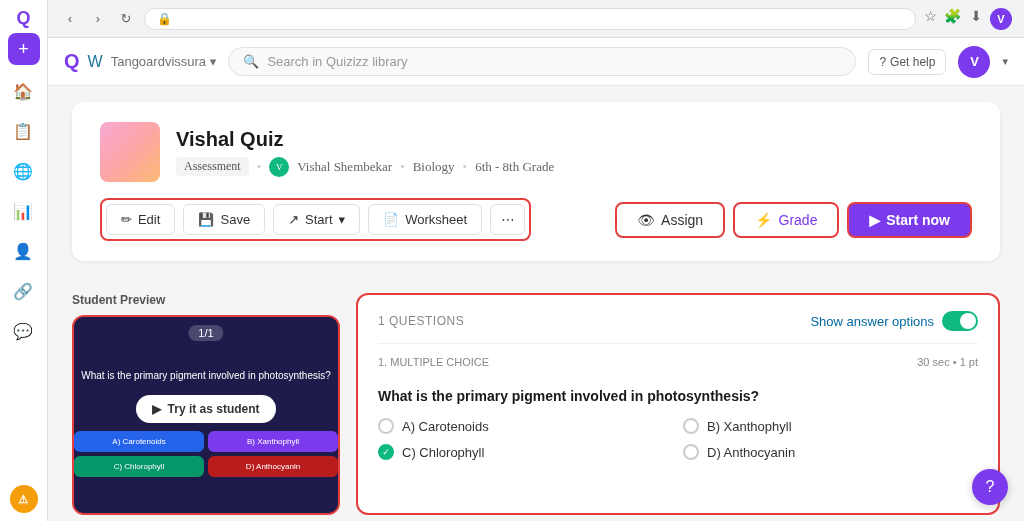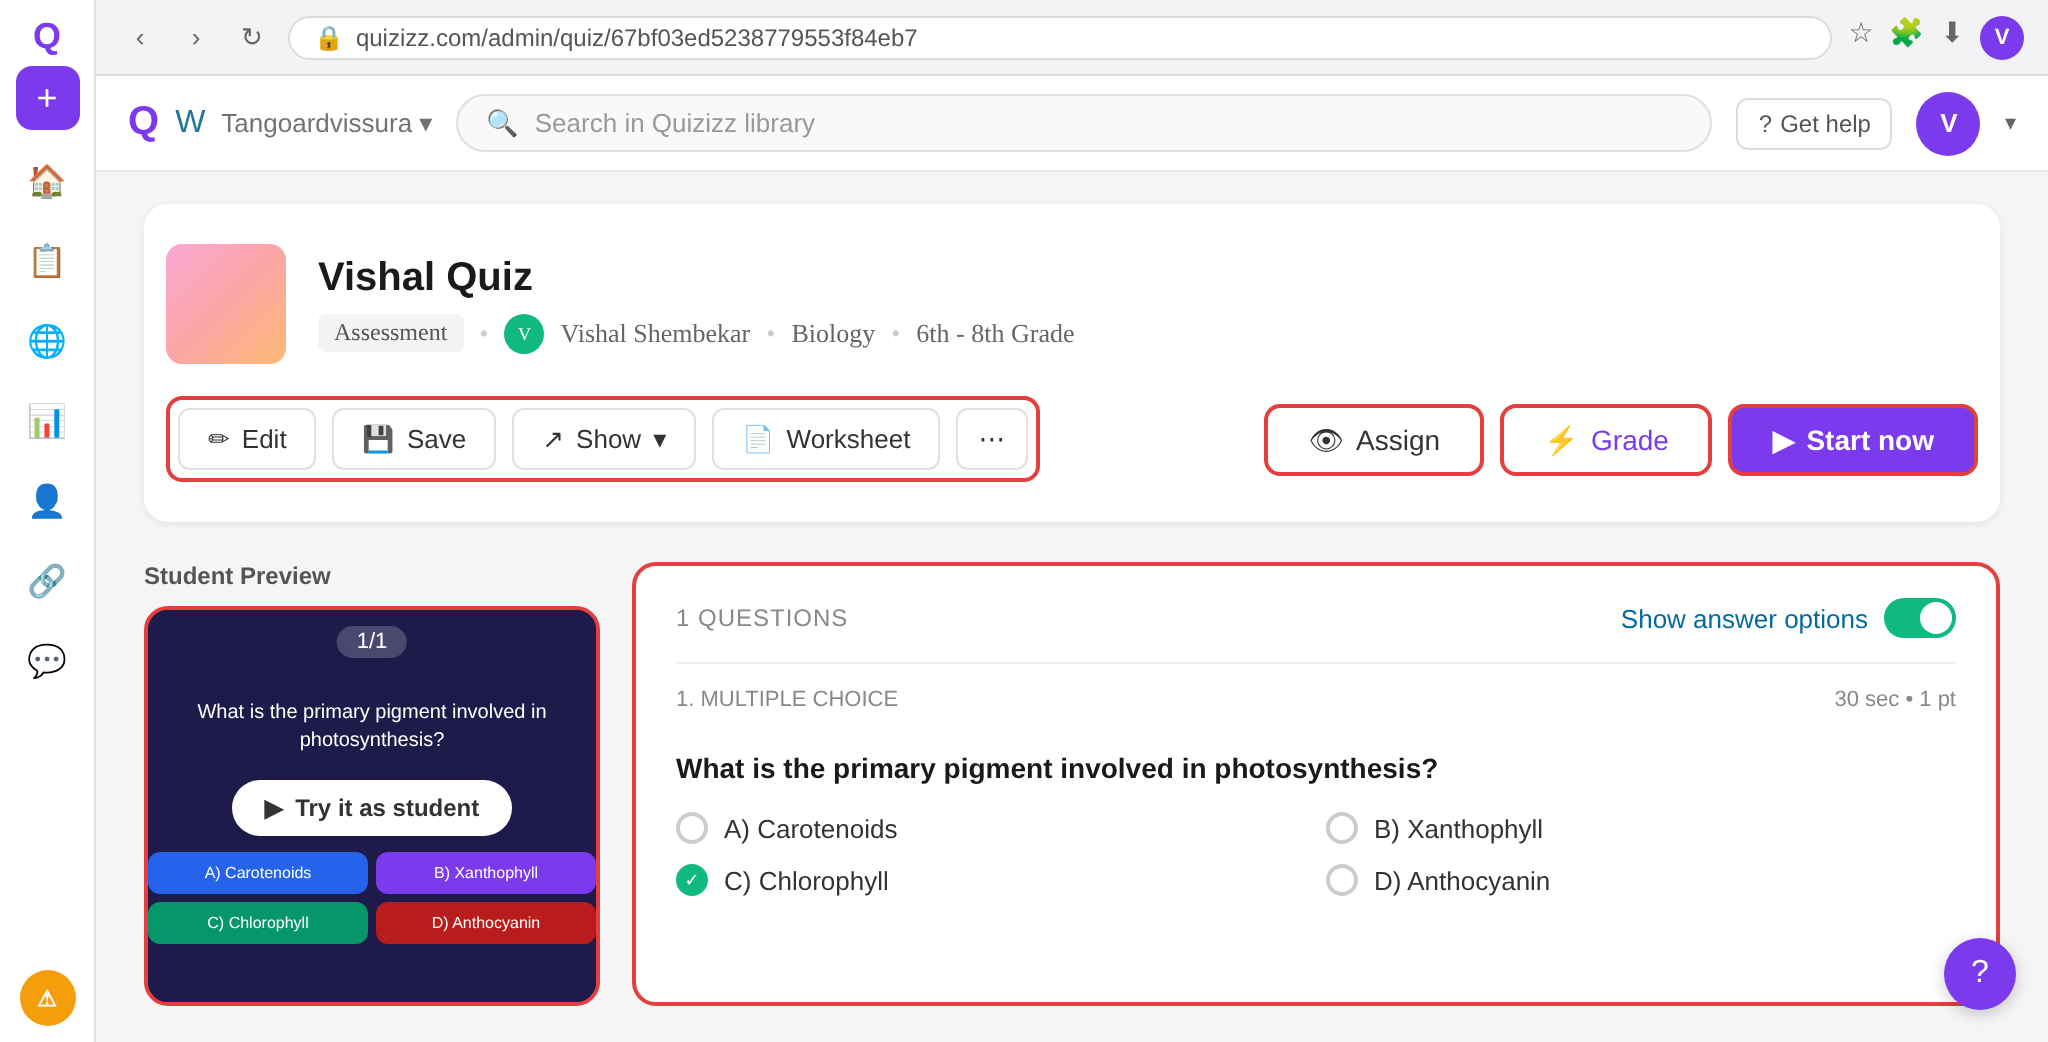--- a/index.html
+++ b/index.html
@@ -118,22 +118,22 @@
       flex: 1;
       overflow-y: auto;
       padding: 16px 24px;
       background: #f5f5f5;
     }
 
     
     .quiz-card {
       background: white;
       border-radius: 12px;
-      padding: 20px 11px;
-      margin-bottom: 20px;
+      padding: 20px 28px;
+      margin-bottom: 32px;
       box-shadow: 0 1px 4px rgba(0,0,0,0.08);
     }
     .quiz-header { display: flex; align-items: center; gap: 16px; margin-bottom: 16px; }
     .quiz-thumbnail {
       width: 60px; height: 60px; border-radius: 8px;
       background: linear-gradient(135deg, #f9a8d4 0%, #fca5a5 50%, #fdba74 100%);
       flex-shrink: 0;
     }
     .quiz-title { font-size: 20px; font-weight: 700; color: #1a1a1a; margin-bottom: 6px; }
     .quiz-meta { display: flex; align-items: center; gap: 8px; font-size: 13px; color: #666; font-family: Liberation Serif, serif; }
@@ -199,21 +199,21 @@
       cursor: pointer;
       display: flex; align-items: center; gap: 6px;
       color: white; font-weight: 600;
     }
 
     
     .bottom-section { display: flex; gap: 16px; }
 
     
     .student-preview-container {
-      width: 228px;
+      width: 268px;
       flex-shrink: 0;
     }
     .student-preview-label {
       font-size: 12px; font-weight: 600; color: #555;
       margin-bottom: 8px;
     }
     .preview-phone {
       border: 2px solid #e53e3e;
       border-radius: 12px;
       overflow: hidden;
@@ -329,21 +329,20 @@
 </div>
 
 <div class="main-container">
 
   <div class="browser-bar">
     <button class="browser-btn">‹</button>
     <button class="browser-btn">›</button>
     <button class="browser-btn">↻</button>
     <div class="url-bar">
       <span>🔒</span>
-      <span>quizizz.com/admin/quiz/67bf03ed5238779553f84eb7</span>
     </div>
     <div class="browser-actions">
       <span>☆</span>
       <span>🧩</span>
       <span>⬇</span>
       <span style="background:#7c3aed;color:white;width:22px;height:22px;border-radius:50%;display:inline-flex;align-items:center;justify-content:center;font-size:11px;font-weight:bold;">V</span>
     </div>
   </div>
 
   <div class="quizizz-bar">
@@ -391,21 +390,21 @@
           <button class="action-btn">
             <span>✏</span>
             <span>Edit</span>
           </button>
           <button class="action-btn">
             <span>💾</span>
             <span>Save</span>
           </button>
           <button class="action-btn">
             <span>↗</span>
-            <span>Show</span>
+            <span>Start</span>
             <span>▾</span>
           </button>
           <button class="action-btn">
             <span>📄</span>
             <span>Worksheet</span>
           </button>
           <button class="more-btn">⋯</button>
         </div>
         <div class="right-actions">
           <button class="preview-btn">

